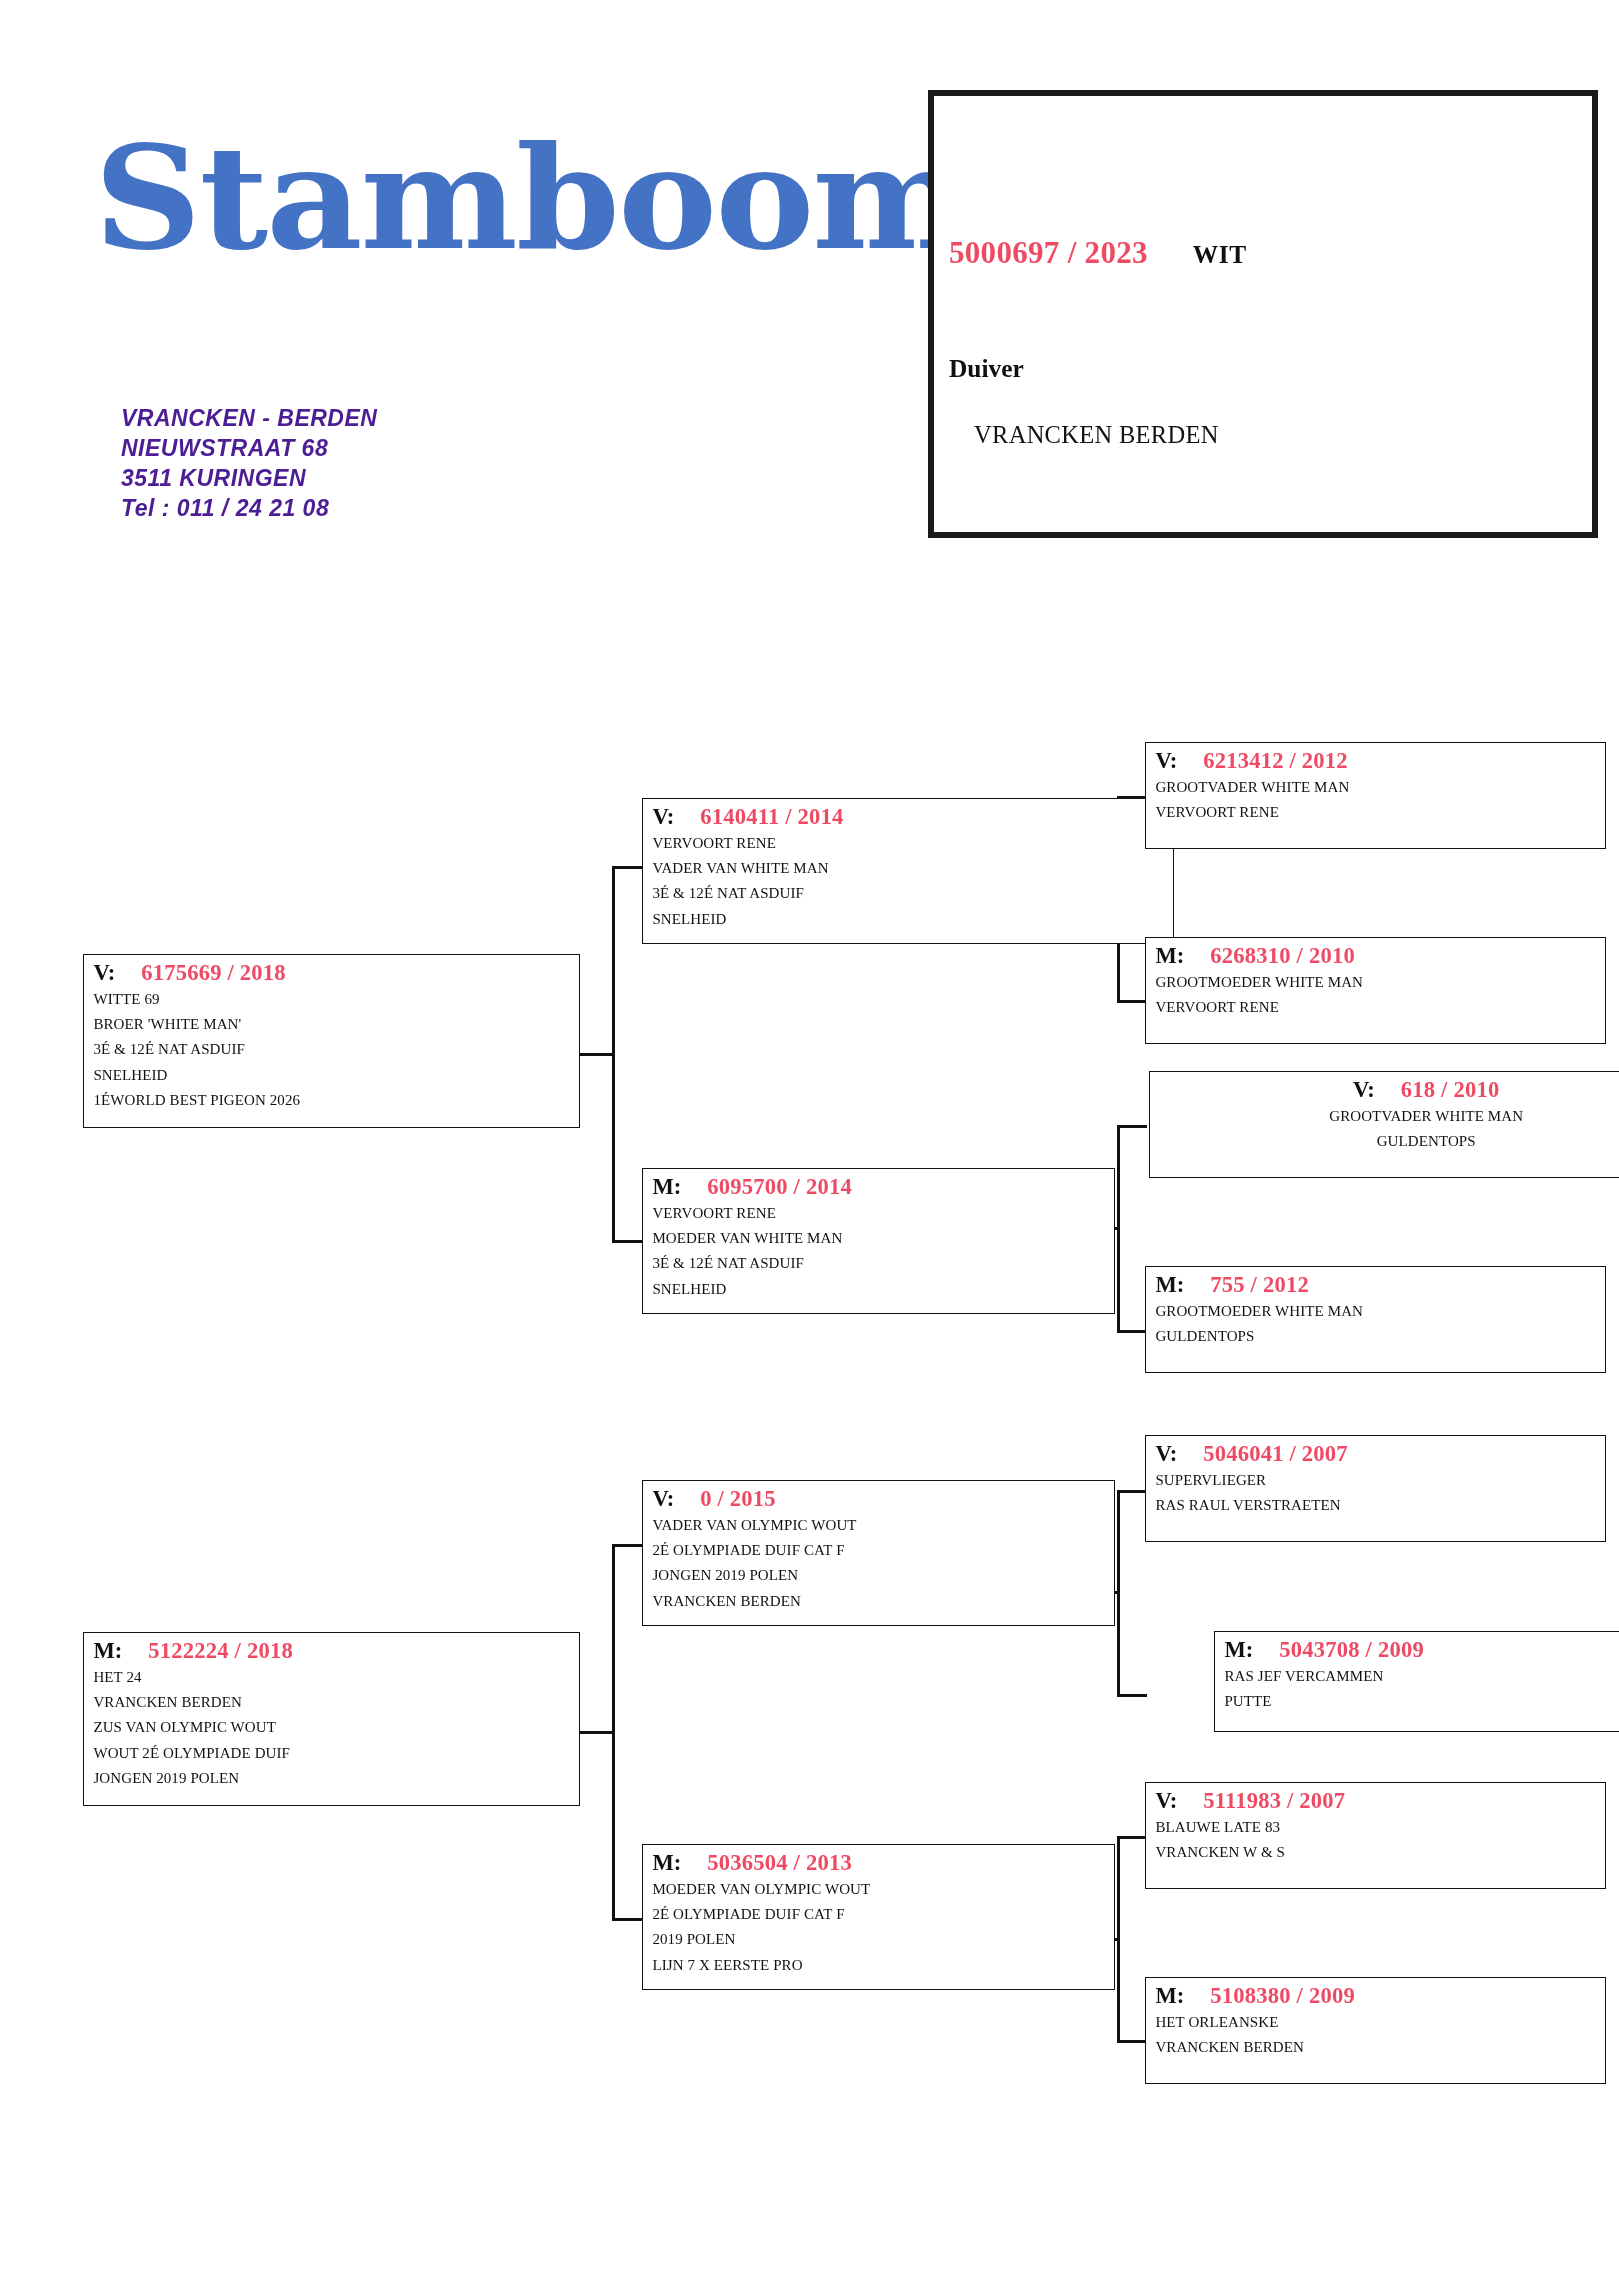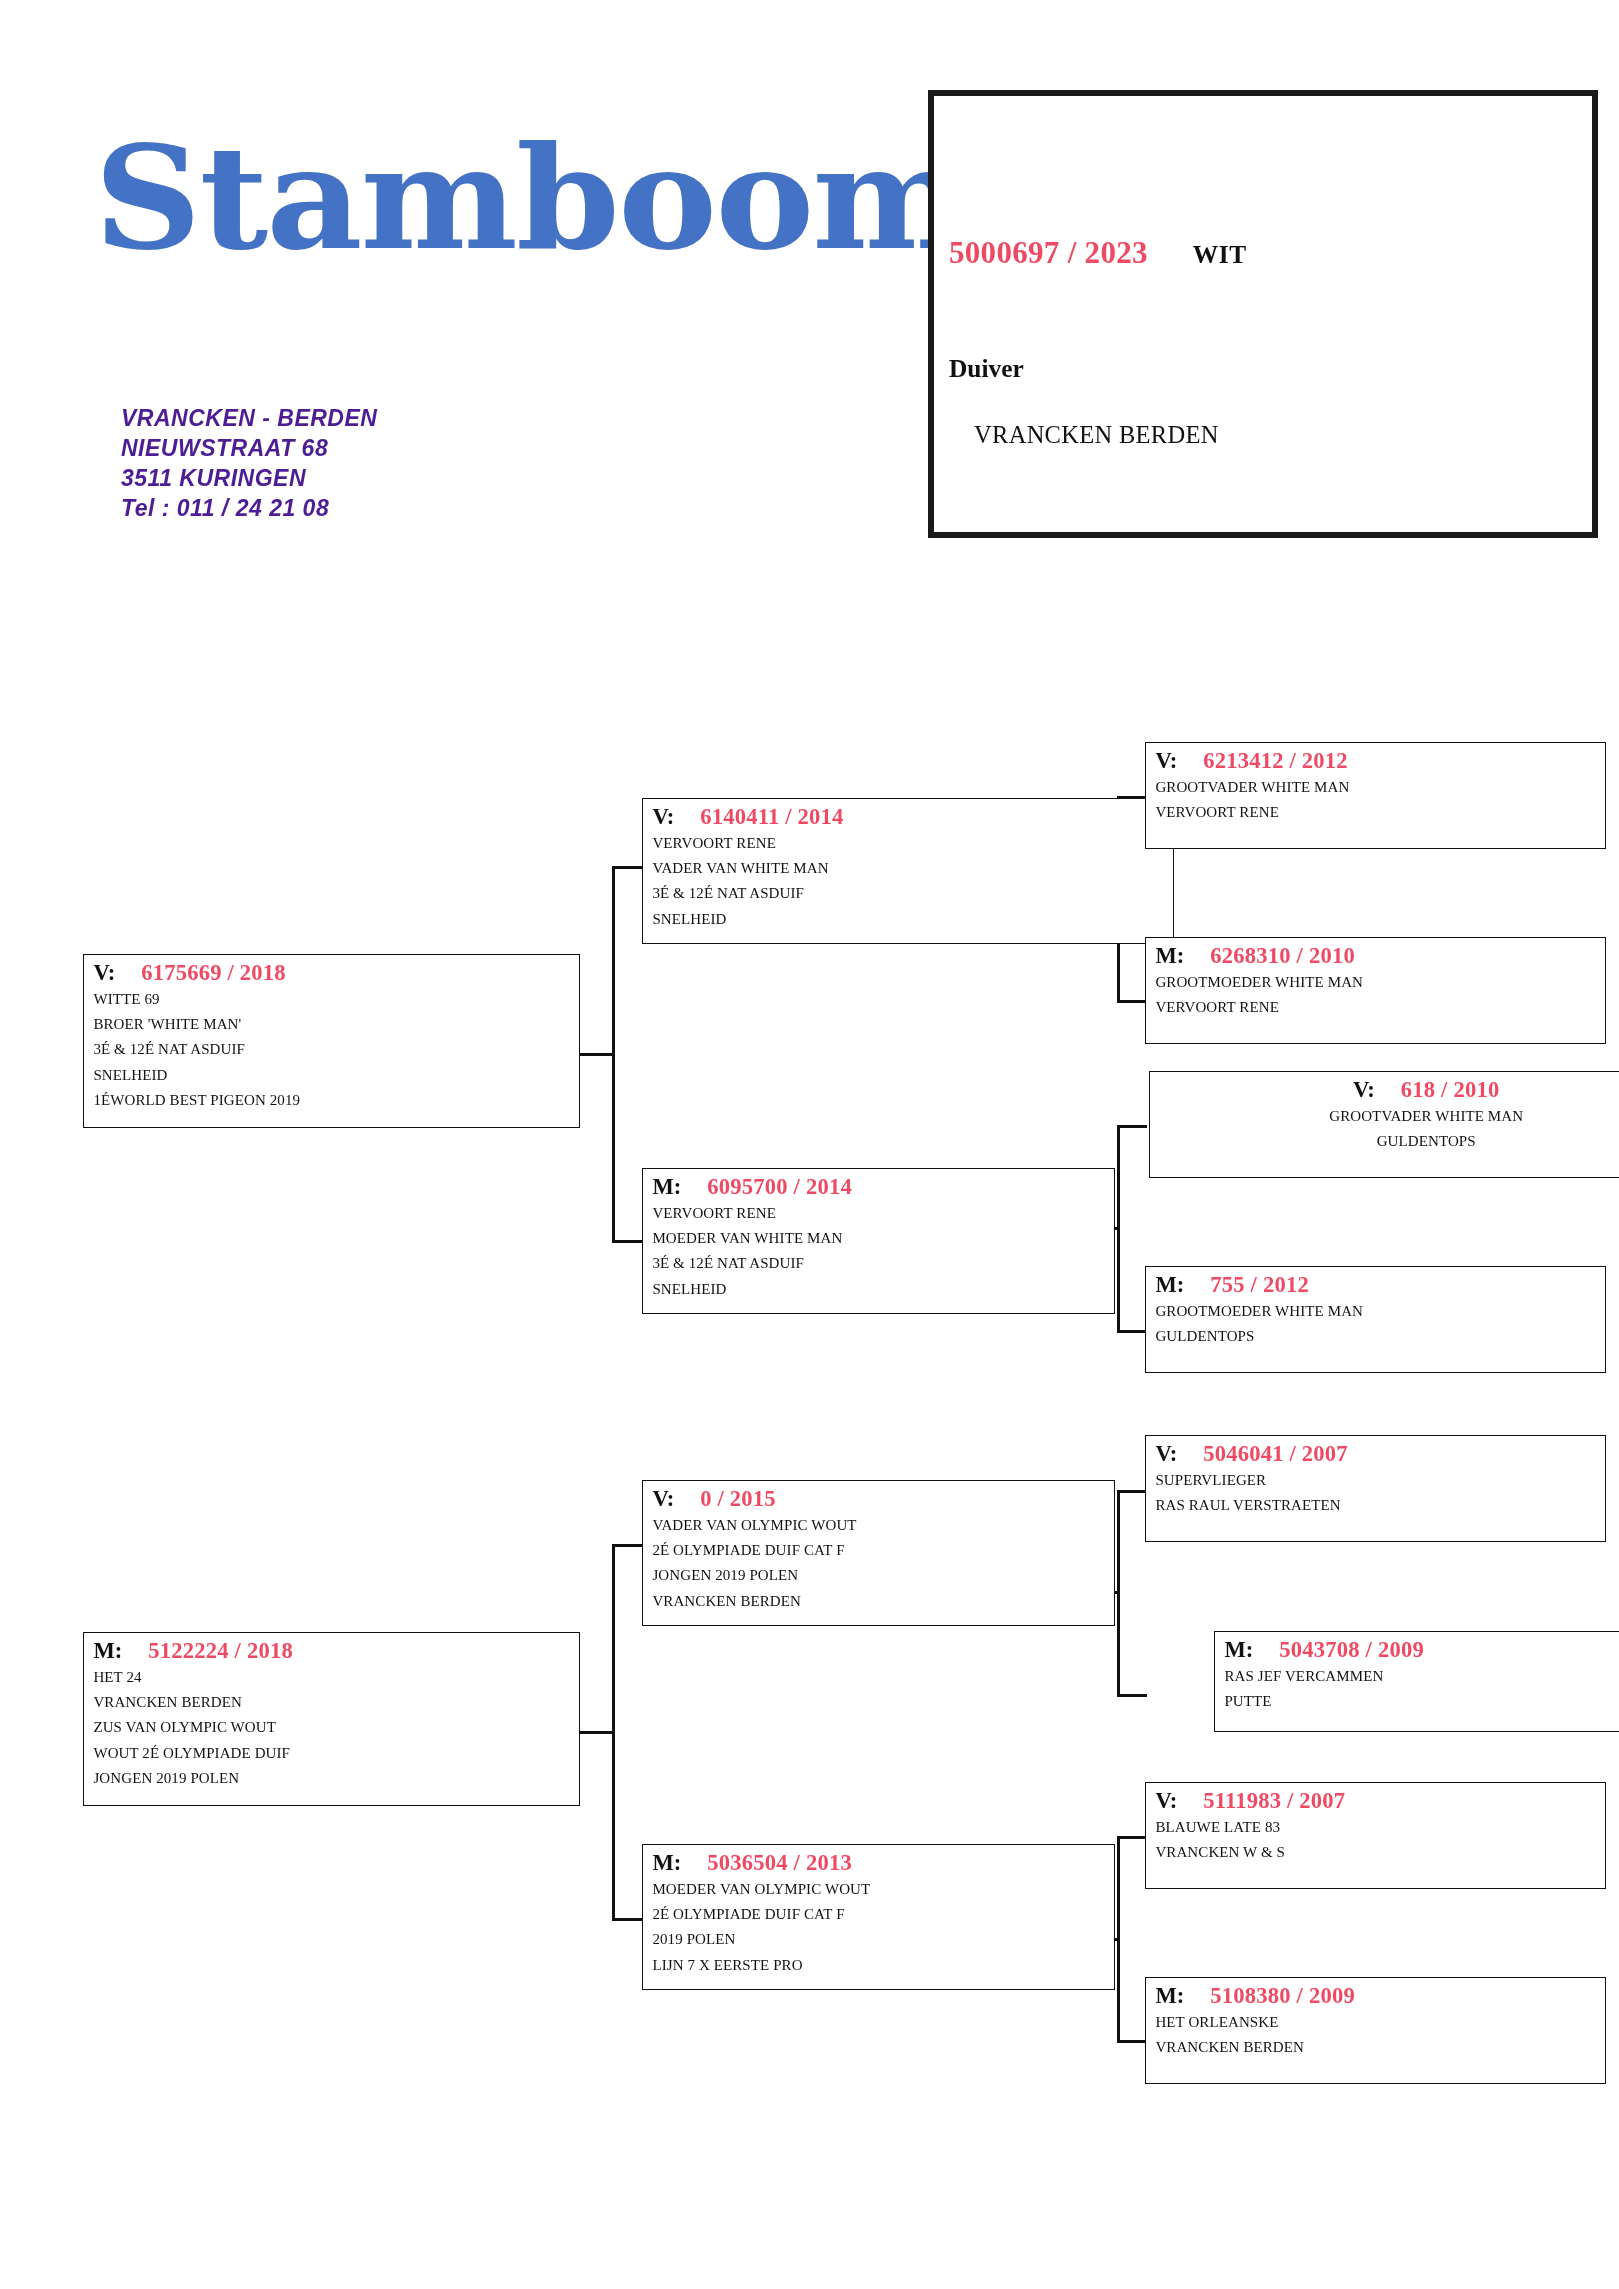--- a/index.html
+++ b/index.html
@@ -135,21 +135,21 @@
 
   <div class="node" style="left:83px;top:954px;width:497px;height:174px;">
     <div class="ring">
       <span class="sx">V:</span>
       <span class="id">6175669 / 2018</span>
     </div>
     <div class="ln">WITTE 69</div>
     <div class="ln">BROER  'WHITE MAN'</div>
     <div class="ln">3É &amp; 12É NAT ASDUIF</div>
     <div class="ln">SNELHEID</div>
-    <div class="ln">1ÉWORLD BEST PIGEON 2019</div>
+    <div class="ln">1ÉWORLD BEST PIGEON 2026</div>
   </div>
 
   <div class="node" style="left:83px;top:1632px;width:497px;height:174px;">
     <div class="ring">
       <span class="sx">M:</span>
       <span class="id">5122224 / 2018</span>
     </div>
     <div class="ln">HET 24</div>
     <div class="ln">VRANCKEN BERDEN</div>
     <div class="ln">ZUS VAN OLYMPIC WOUT</div>

